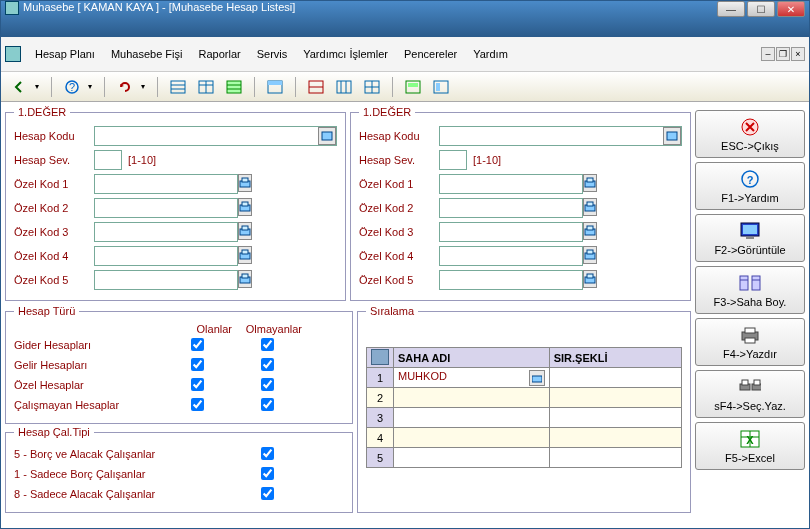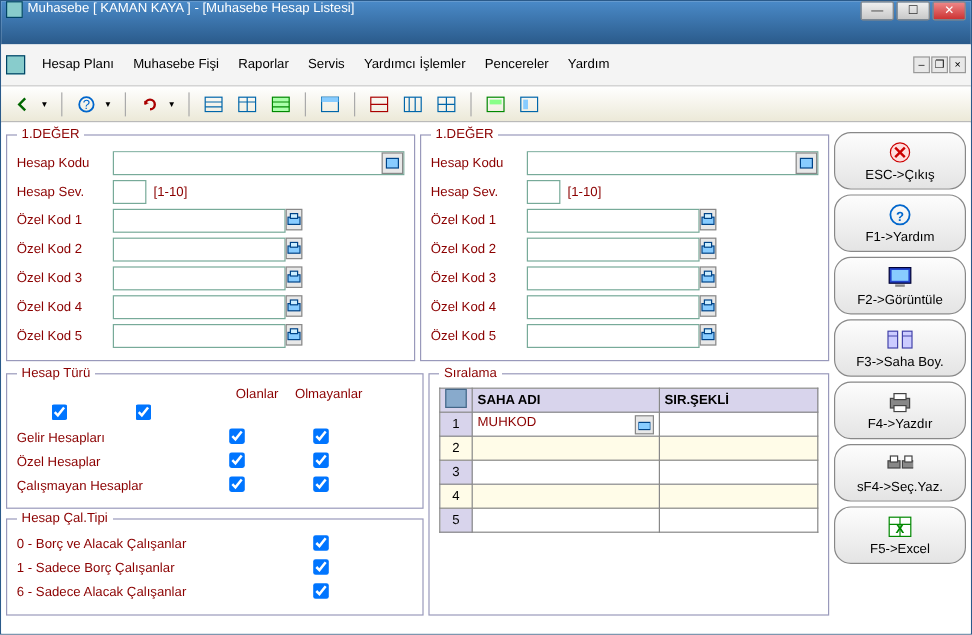--- a/index.html
+++ b/index.html
@@ -49,31 +49,31 @@
 .checkbox-grid { }
 .cg-header { display: flex; }
 .cg-header .cg-label { width: 148px; }
 .cg-header .cg-col { width: 70px; color: #8b0000; text-align: right; }
 .cg-row { display: flex; align-items: center; height: 20px; }
 .cg-row .cg-label { width: 148px; color: #8b0000; }
 .cg-row .cg-col { width: 70px; text-align: center; }
 .hesap-cal { width: 348px; }
 
 .siralama { flex: 1; }
-.grid-table { width: 100%; border-collapse: collapse; }
+.grid-table { width: 100%; border-collapse: collapse; margin-top: 24px; }
 .grid-table th, .grid-table td { border: 1px solid #888; height: 20px; text-align: left; padding: 0 4px; }
 .grid-table th { background: #d8d4ec; font-weight: bold; }
 .grid-table .row-hdr { background: #d8d4ec; width: 24px; text-align: center; }
 .grid-table .alt td { background: #fffce8; }
 .grid-table td.saha { background: #fff; color: #8b0000; }
 .grid-table td.saha.alt { background: #fffce8; }
 .grid-hdr-icon { width: 18px; height: 16px; background: #8ac; border: 1px solid #468; display: inline-block; }
 .cell-lookup { float: right; width: 16px; height: 16px; border: 1px solid #888; background: #e8e8e8; display: inline-flex; align-items: center; justify-content: center; }
 
-.side-btn { height: 48px; border: 1px solid #888; background: linear-gradient(#fdfdfd, #e4e4e4); border-radius: 14px; display: flex; flex-direction: column; align-items: center; justify-content: center; gap: 2px; }
+.side-btn { height: 48px; border: 1px solid #888; background: linear-gradient(#fdfdfd, #e4e4e4); border-radius: 3px; display: flex; flex-direction: column; align-items: center; justify-content: center; gap: 2px; }
 .side-btn .icon { width: 22px; height: 22px; display: flex; align-items: center; justify-content: center; }
 .side-btn .lbl { font-size: 11px; color: #000; }
 
 svg { display: block; }
 </style>
 </head>
 <body>
 
 <div class="window">
 
@@ -360,20 +360,21 @@
         <div style="display:flex;flex-direction:column;gap:2px;">
           <fieldset class="hesap-turu">
             <legend>Hesap Türü</legend>
             <div class="checkbox-grid">
               <div class="cg-header">
                 <div class="cg-label"></div>
                 <div class="cg-col">Olanlar</div>
                 <div class="cg-col">Olmayanlar</div>
               </div>
               <div class="cg-row">
+                <div class="cg-label">Gider Hesapları</div>
                 <div class="cg-col"><input type="checkbox" checked="" style=""></div>
                 <div class="cg-col"><input type="checkbox" checked="" style=""></div>
               </div>
               <div class="cg-row">
                 <div class="cg-label">Gelir Hesapları</div>
                 <div class="cg-col"><input type="checkbox" checked="" style=""></div>
                 <div class="cg-col"><input type="checkbox" checked="" style=""></div>
               </div>
               <div class="cg-row">
                 <div class="cg-label">Özel Hesaplar</div>
@@ -384,29 +385,29 @@
                 <div class="cg-label">Çalışmayan Hesaplar</div>
                 <div class="cg-col"><input type="checkbox" checked="" style=""></div>
                 <div class="cg-col"><input type="checkbox" checked="" style=""></div>
               </div>
             </div>
           </fieldset>
 
           <fieldset class="hesap-cal">
             <legend>Hesap Çal.Tipi</legend>
             <div class="cg-row">
-              <div class="cg-label" style="width:218px">0 - Borç ve Alacak Çalışanlar</div>
+              <div class="cg-label" style="width:218px">5 - Borç ve Alacak Çalışanlar</div>
               <div class="cg-col"><input type="checkbox" checked="" style=""></div>
             </div>
             <div class="cg-row">
               <div class="cg-label" style="width:218px">1 - Sadece Borç Çalışanlar</div>
               <div class="cg-col"><input type="checkbox" checked="" style=""></div>
             </div>
             <div class="cg-row">
-              <div class="cg-label" style="width:218px">6 - Sadece Alacak Çalışanlar</div>
+              <div class="cg-label" style="width:218px">8 - Sadece Alacak Çalışanlar</div>
               <div class="cg-col"><input type="checkbox" checked="" style=""></div>
             </div>
           </fieldset>
         </div>
 
         <fieldset class="siralama">
           <legend>Sıralama</legend>
           <table class="grid-table">
             <tbody>
                 <tr>

